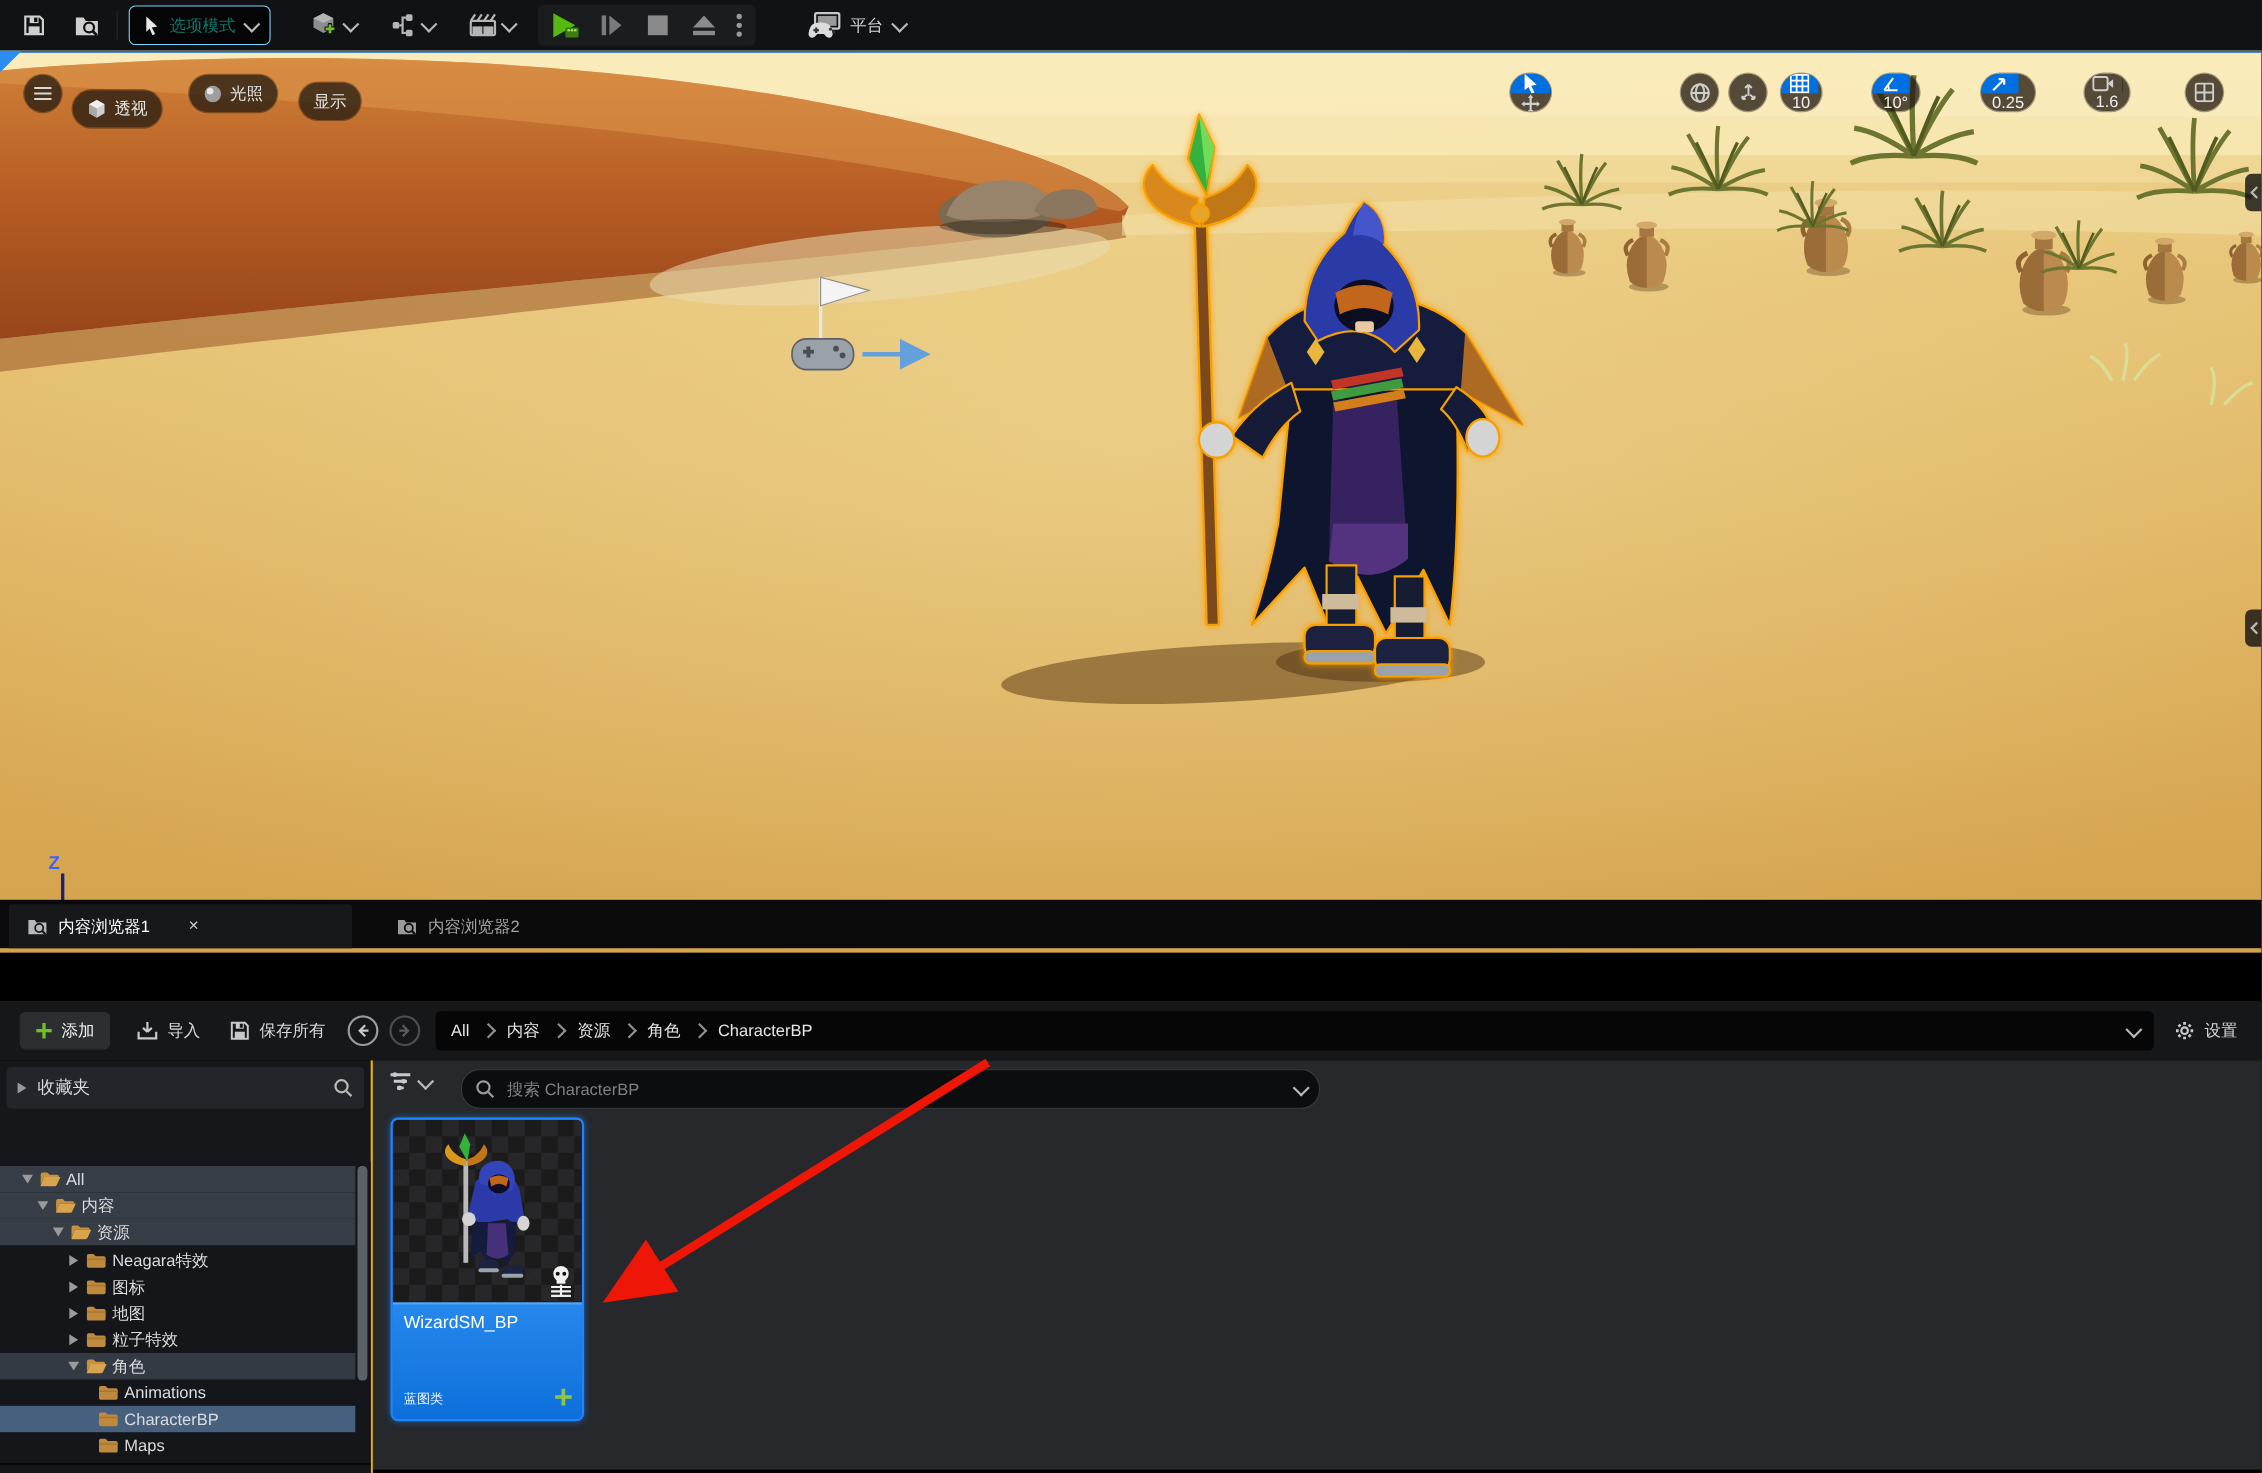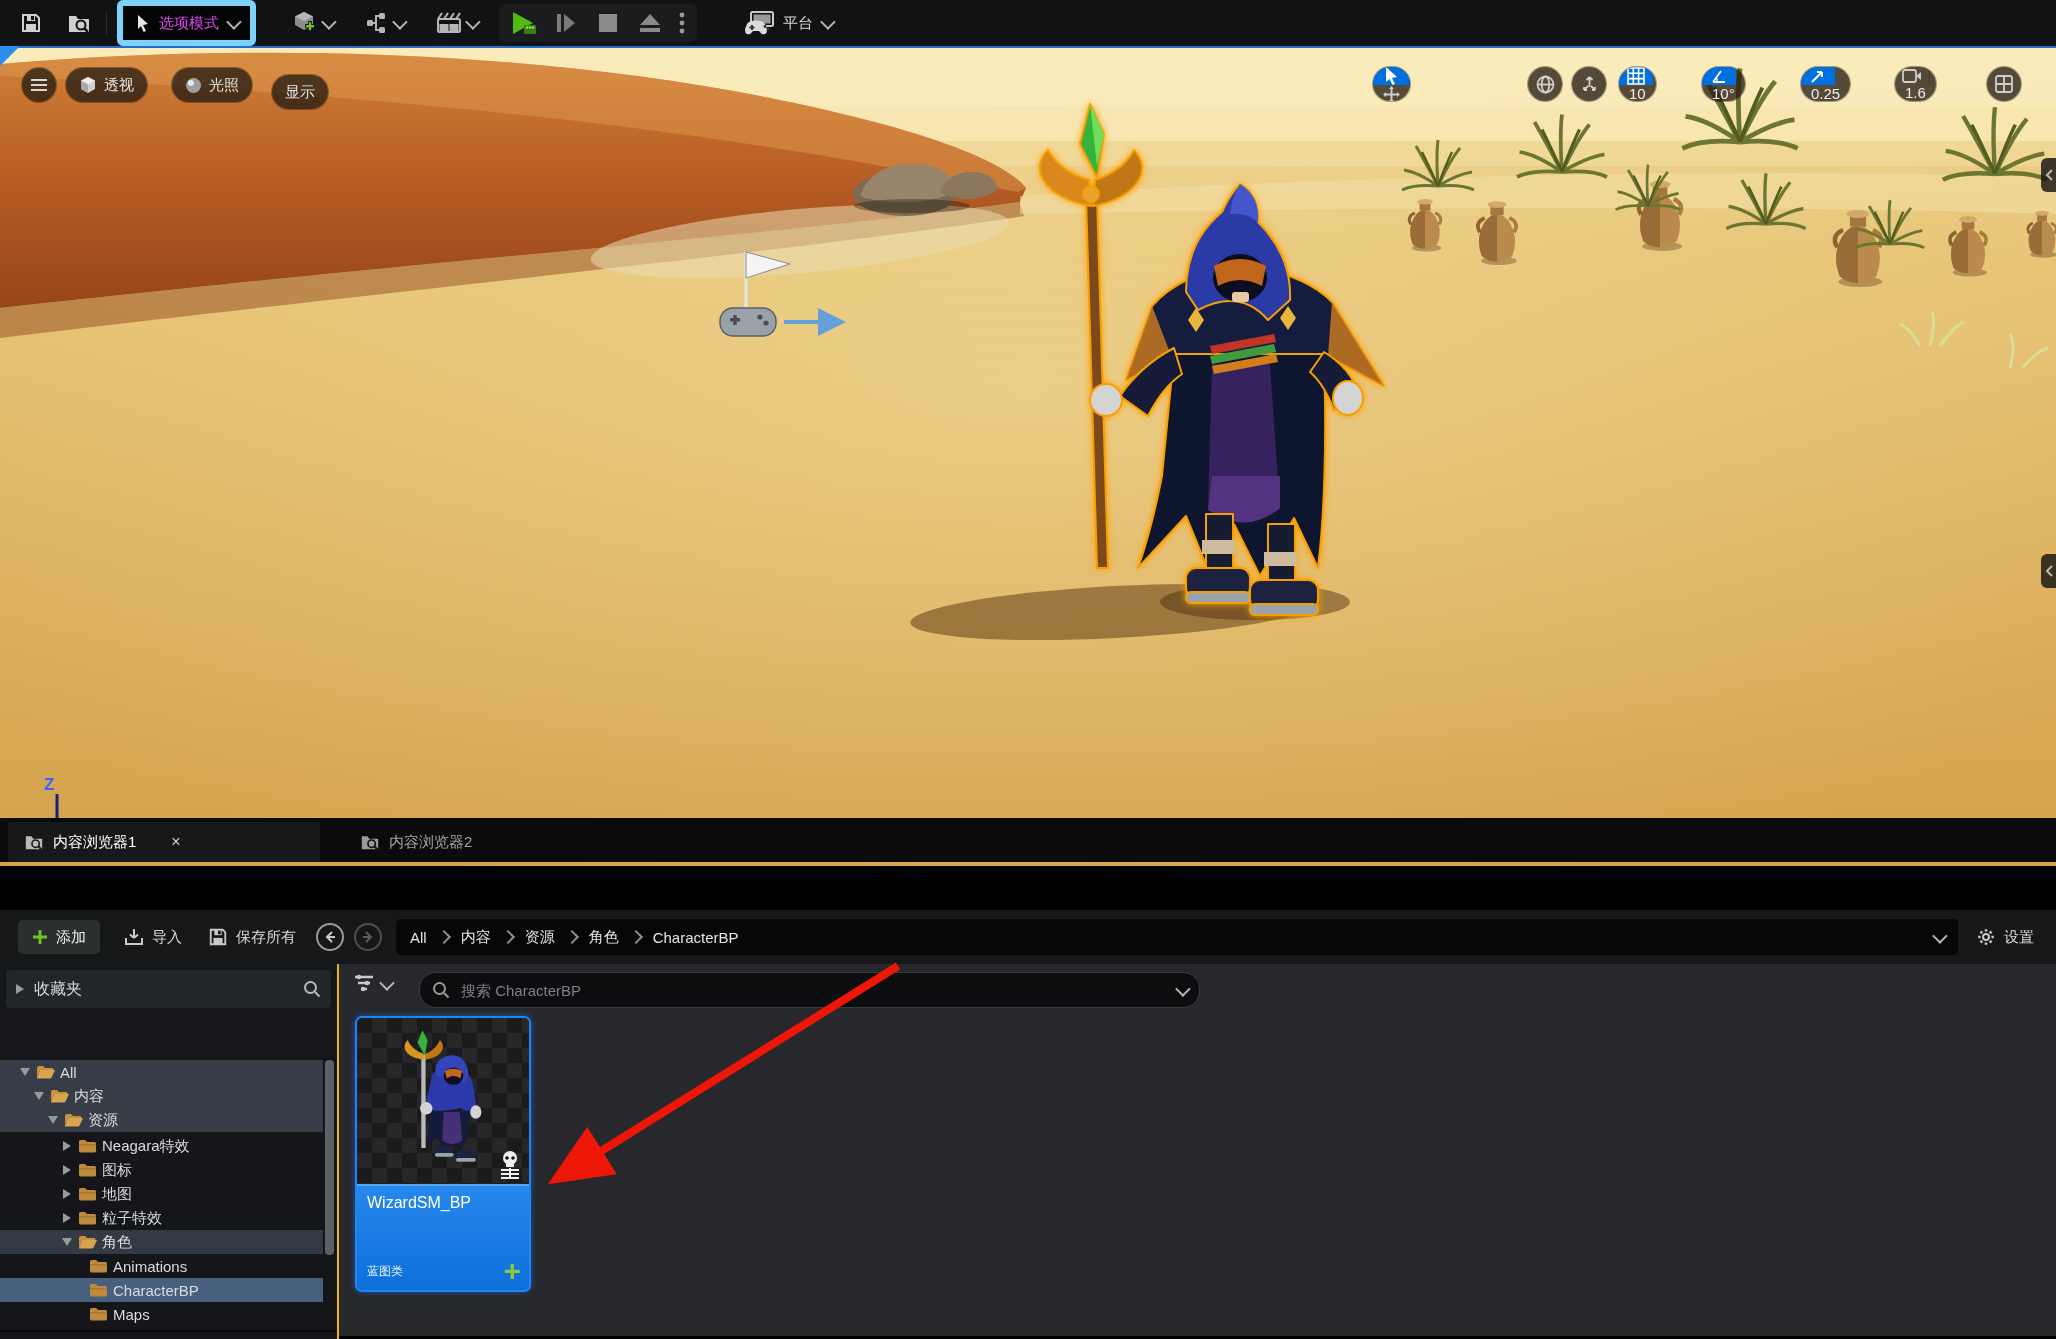--- a/index.html
+++ b/index.html
@@ -7,22 +7,22 @@
        font-family:"Liberation Sans","DejaVu Sans",sans-serif;color:#d8d8d8;
        -webkit-font-smoothing:antialiased;}
   .abs{position:absolute;}
   svg{display:block;}
 
   
   #topbar{left:0;top:0;width:2056px;height:46px;background:#111214;border-bottom:1px solid #000;
           display:flex;align-items:center;}
   .tb-icon{width:34px;height:34px;display:flex;align-items:center;justify-content:center;border-radius:4px;}
   .tb-sep{width:1px;height:26px;background:#2a2a2a;margin:0 10px;}
-  #mode-btn{height:34px;background:#050505;border:6px solid #7dd3fc;border-radius:6px;
-            display:flex;align-items:center;gap:8px;padding:0 12px;color:#d946ef;font-size:15px;}
+  #mode-btn{height:34px;background:#050505;border:1px solid #7dd3fc;border-radius:6px;
+            display:flex;align-items:center;gap:8px;padding:0 12px;color:#0f766e;font-size:15px;}
   .chev{width:9px;height:9px;border-right:2px solid #b9b9b9;border-bottom:2px solid #b9b9b9;
         transform:rotate(45deg) translateY(-2px);display:inline-block;}
   .tb-group{display:flex;align-items:center;gap:4px;padding:0 8px;}
   #play-group{background:#1b1c1e;border-radius:6px;height:38px;display:flex;align-items:center;padding:0 4px;margin-left:14px;}
   .play-btn{width:42px;height:32px;display:flex;align-items:center;justify-content:center;border-radius:4px;}
   #platform-btn{display:flex;align-items:center;gap:8px;margin-left:46px;color:#d6d6d6;font-size:15px;}
 
   
   #viewport{left:0;top:46px;width:2056px;height:820px;overflow:hidden;background:#caa15a;}
   #viewport .topline{position:absolute;left:0;top:0;width:100%;height:2px;background:#1f6fd0;z-index:5;}
@@ -358,21 +358,21 @@
   </svg>
 
   <div class="topline"></div>
   <div class="corner"></div>
 
   <div class="vcircle" style="left:22px;top:22px;">
     <svg width="16" height="12" viewBox="0 0 16 12">
         <path d="M0,1 H16 M0,6 H16 M0,11 H16" stroke="#d8d8d8" stroke-width="2"></path>
       </svg>
   </div>
-  <div class="vpill" style="left:66px;top:22px;">
+  <div class="vpill" style="left:66px;top:36px;">
     <svg width="18" height="18" viewBox="0 0 18 18">
         <path d="M9,1 L16,4.8 L16,13 L9,17 L2,13 L2,4.8 Z" fill="#cfcfcf"></path>
         <path d="M9,1 L16,4.8 L9,8.6 L2,4.8 Z" fill="#efefef"></path>
         <path d="M9,8.6 L9,17 L2,13 L2,4.8 Z" fill="#a8a8a8"></path>
       </svg>
     <span>透视</span>
   </div>
   <div class="vpill" style="left:172px;top:22px;">
     <svg width="17" height="17" viewBox="0 0 17 17">
         <circle cx="8.5" cy="8.5" r="7.5" fill="#9e9e9e"></circle>

